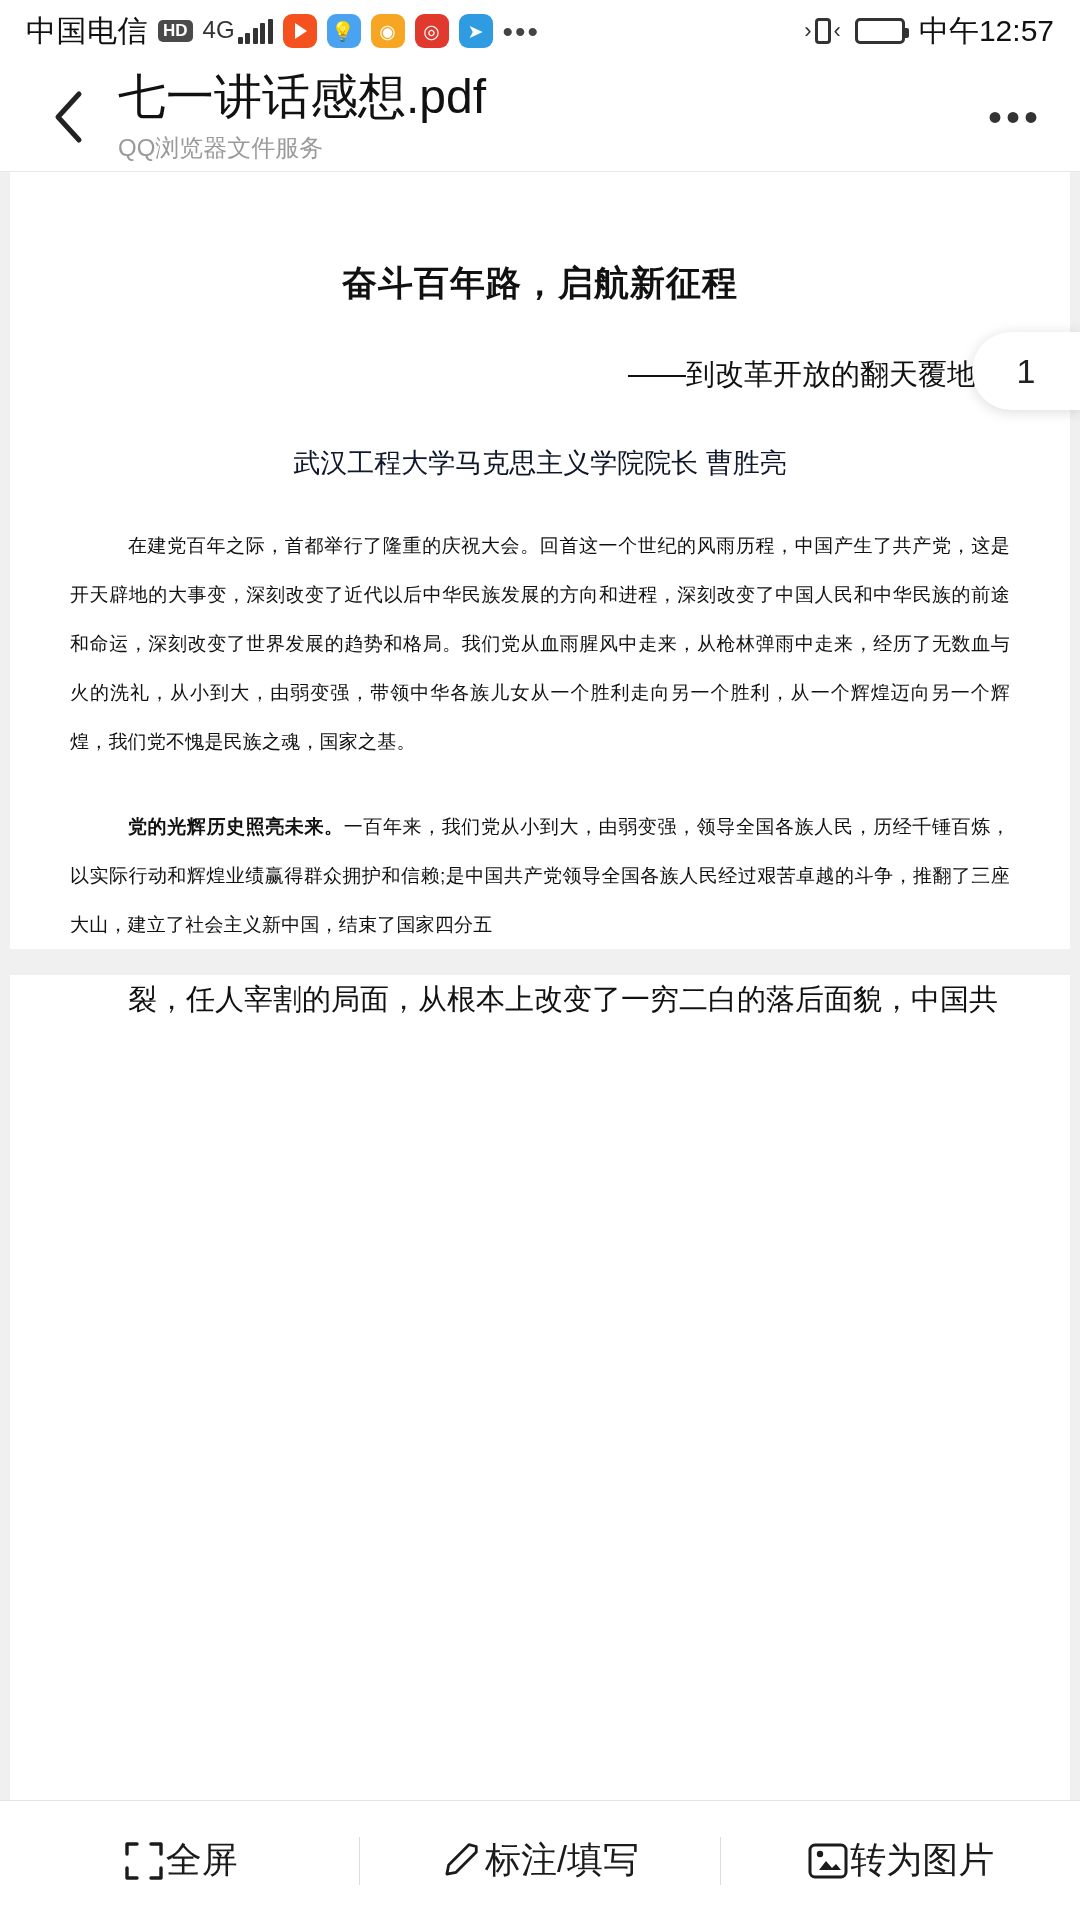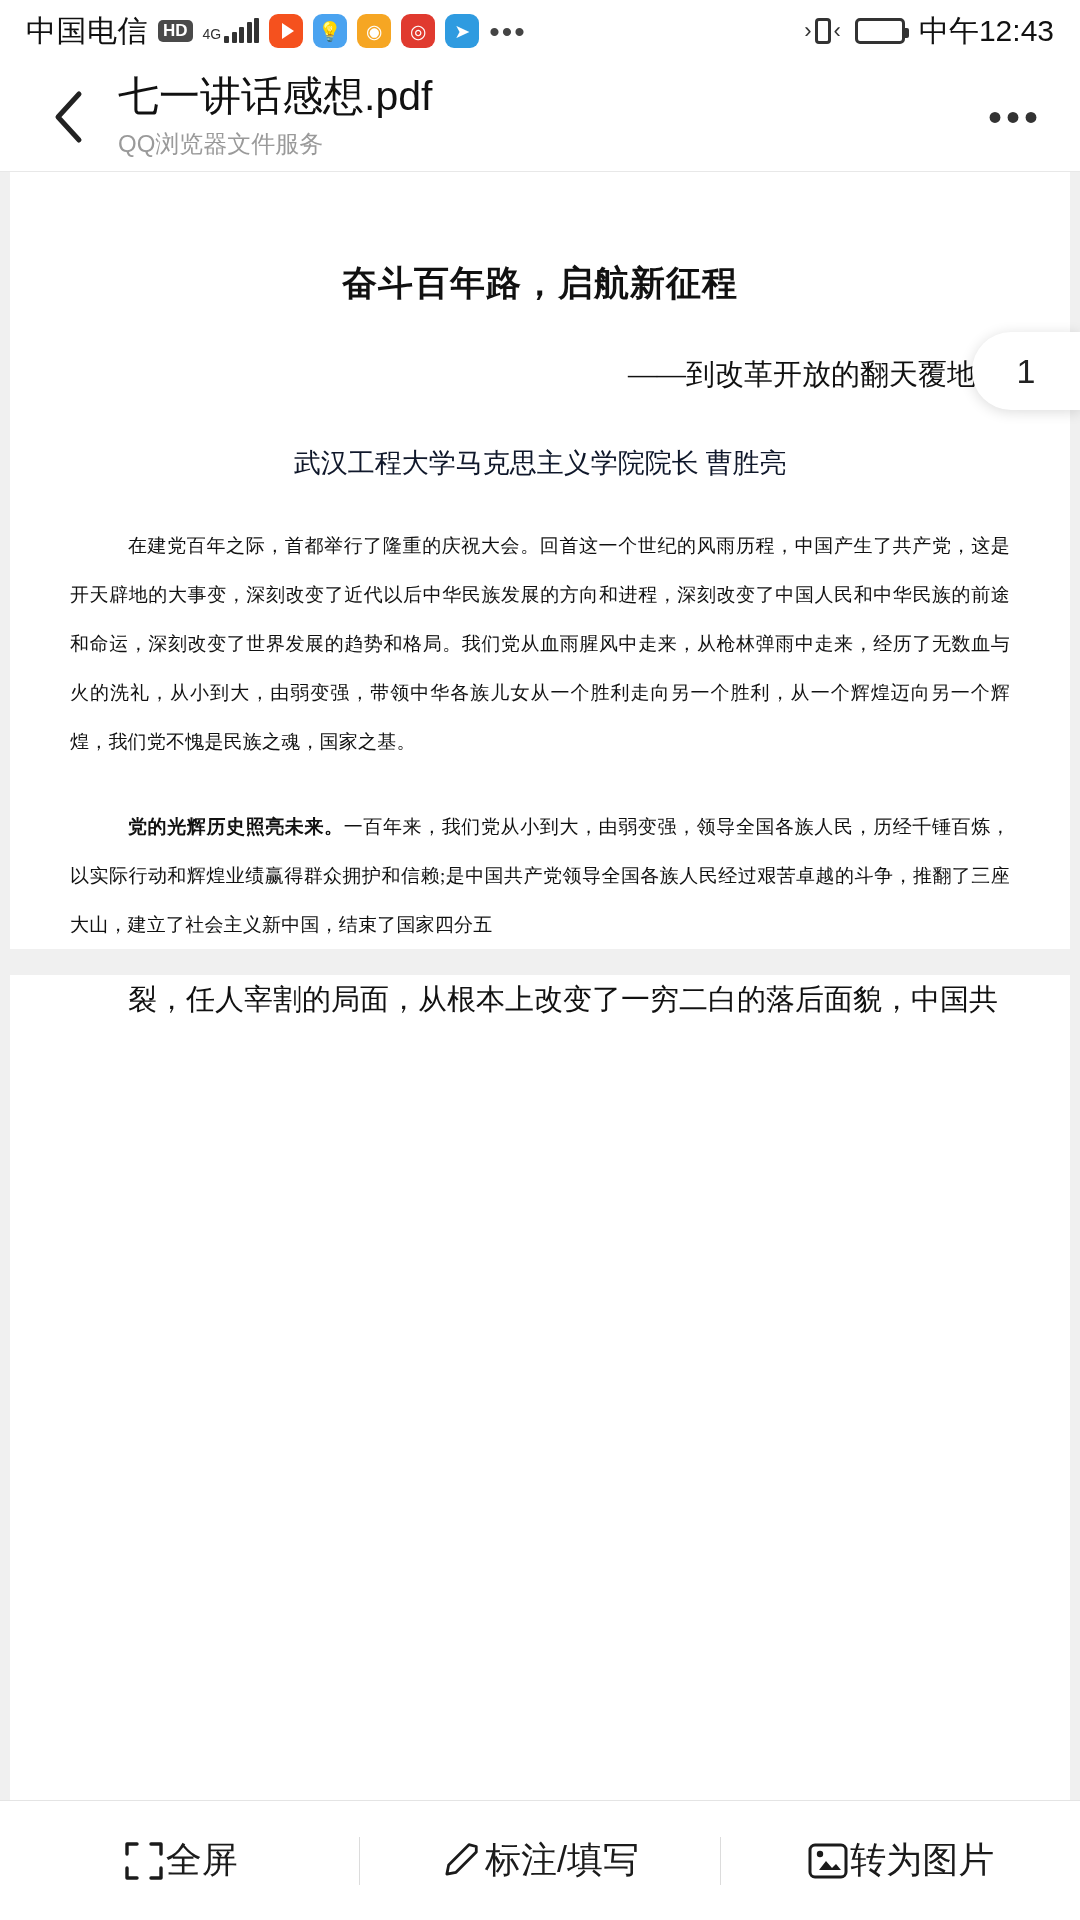--- a/index.html
+++ b/index.html
@@ -28,21 +28,21 @@
     font-size: 28px;
     color: #1a1a1a;
   }
   .sb-left { display: flex; align-items: center; gap: 10px; }
   .carrier { font-size: 30px; letter-spacing: 0.5px; color: #111; }
   .hd-badge {
     background: #4a4a4a; color: #fff; font-size: 17px; font-weight: bold;
     border-radius: 5px; padding: 2px 5px; line-height: 1.05;
   }
   .net-4g { display: flex; align-items: flex-end; gap: 3px; }
-  .net-4g .g { font-size: 14px; color: #333; line-height: 1; padding-bottom: 2px;}
+  .net-4g .g { font-size: 24px; color: #333; line-height: 1; padding-bottom: 2px;}
   .bars { display: flex; align-items: flex-end; gap: 2.5px; height: 24px; }
   .bars i { display:block; width: 5px; background: #333; border-radius: 1px; }
   .bars i:nth-child(1){height:7px}
   .bars i:nth-child(2){height:11px}
   .bars i:nth-child(3){height:16px}
   .bars i:nth-child(4){height:21px}
   .bars i:nth-child(5){height:25px}
 
   .appicon {
     width: 34px; height: 34px; border-radius: 9px;
@@ -81,41 +81,40 @@
     padding: 0 30px 0 40px;
     border-bottom: 1px solid #e8e8e8;
   }
   .back-chevron {
     width: 56px; height: 56px;
     display: flex; align-items: center; justify-content: center;
     color: #222;
   }
   .back-chevron svg { display:block; }
   .title-wrap { margin-left: 22px; display: flex; flex-direction: column; justify-content: center; }
-  .doc-title { font-size: 41px; color: #111; line-height: 1.15; font-weight: 400;}
+  .doc-title { font-size: 48px; color: #111; line-height: 1.15; font-weight: 400;}
   .doc-sub { font-size: 24px; color: #9a9a9a; margin-top: 8px; }
   .more-dots {
     margin-left: auto; color: #333; font-size: 40px; letter-spacing: 4px;
     line-height: 0.4; padding: 18px 8px;
   }
 
   
   .docarea {
     position: relative;
     flex: 1 1 auto;
     background: #f0f0f0;
     overflow: hidden;
   }
   .page {
     background: #fff;
     margin: 0 10px;
     min-height: 100%;
     padding: 60px 60px 0 60px;
     position: relative;
-    font-family: Liberation Serif, serif;
   }
   .page-gap {
     height: 26px; background: #f0f0f0; margin: 0 -60px;
   }
   .doc-h1 {
     text-align: center;
     font-size: 35px;
     font-weight: bold;
     color: #111;
     letter-spacing: 1px;
@@ -214,21 +213,21 @@
       <span class="appicon ic-bird">➤</span>
       <span class="dots-apps">•••</span>
     </div>
     <div class="sb-right">
       <span class="vibrate">
         <span class="wv">›</span>
           <span class="vib-body"></span>
           <span class="wv">‹</span>
       </span>
       <span class="battery"><span class="fill" style="width:62%"></span></span>
-      <span class="clock">中午12:43</span>
+      <span class="clock">中午12:57</span>
     </div>
   </div>
 
   <div class="titlebar">
     <div class="back-chevron">
       <svg width="34" height="54" viewBox="0 0 34 54" fill="none">
         <path d="M28 4 L7 27 L28 50" stroke="#222" stroke-width="5" stroke-linecap="round" stroke-linejoin="round"></path>
       </svg>
     </div>
     <div class="title-wrap">

